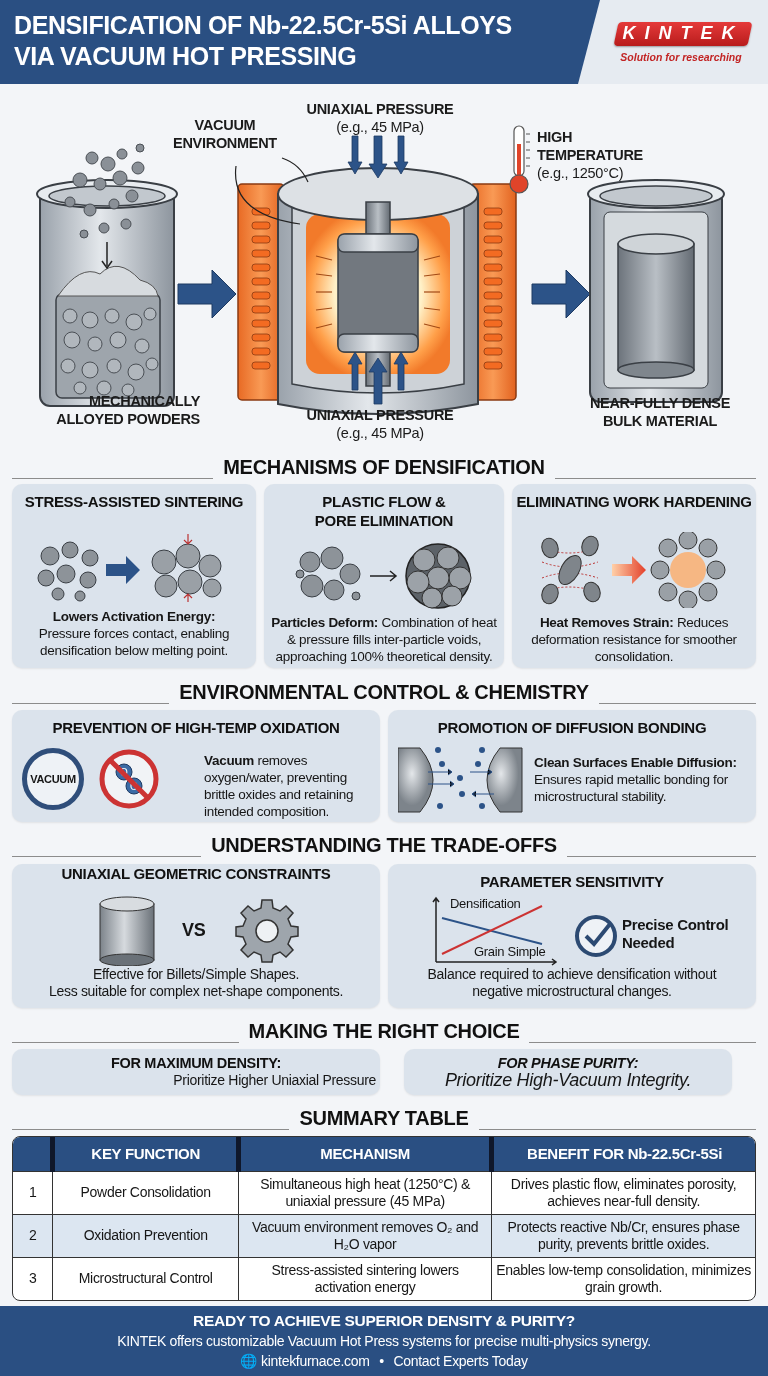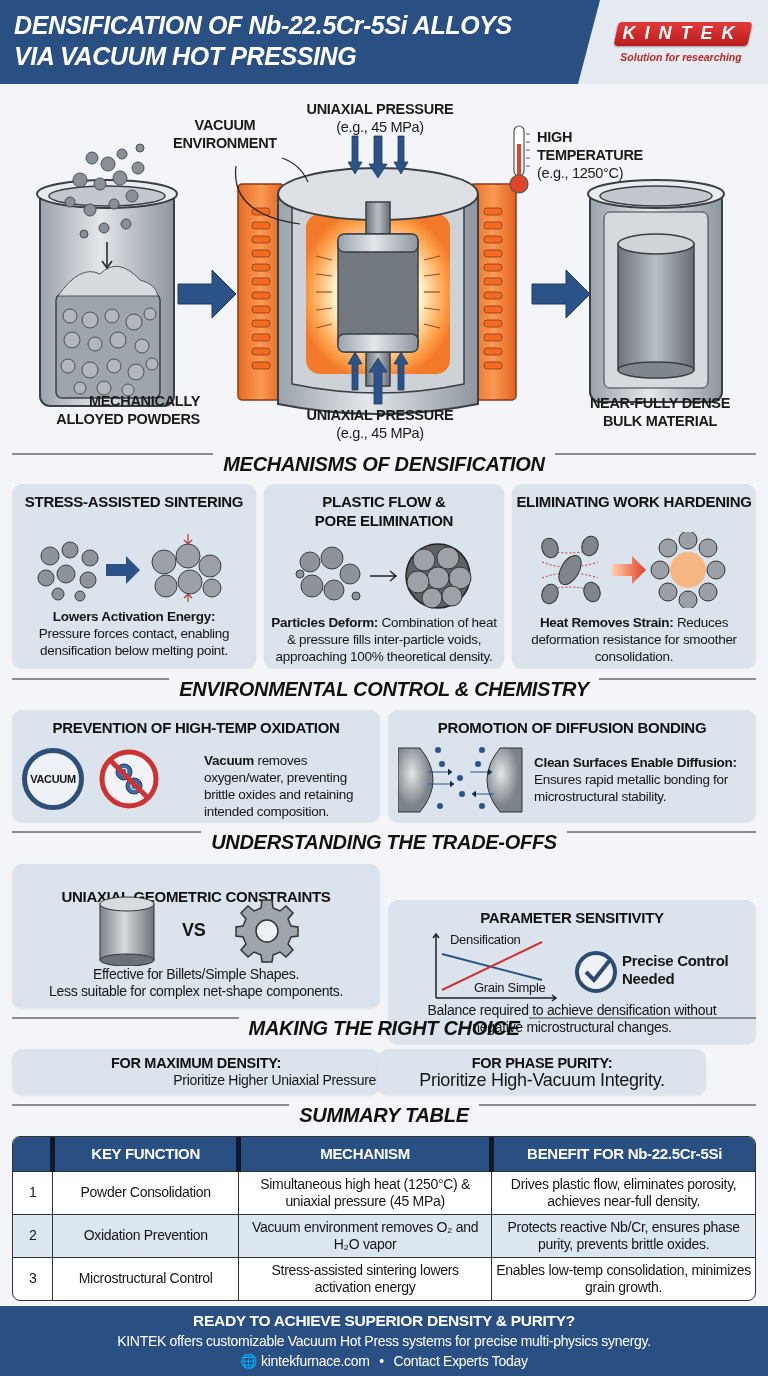--- a/index.html
+++ b/index.html
@@ -19,21 +19,20 @@
   }
   .header-slant {
     position: absolute; right: 0; top: 0; width: 190px; height: 84px;
     background: #e6ebf1;
     clip-path: polygon(22px 0, 100% 0, 100% 100%, 0 100%);
   }
   .header-title {
     position: absolute; left: 14px; top: 10px; width: 580px;
     color: #fff; font-weight: 700; font-size: 25px; line-height: 31px;
     letter-spacing: -0.4px;
-    font-style: italic;
   }
   .logo { position: absolute; right: 12px; top: 20px; width: 150px; height: 46px; }
   .logo-badge {
     position: absolute; left: 10px; top: 2px; width: 134px; height: 24px;
     background: linear-gradient(#e53a3a, #b81c1c);
     border-radius: 4px; transform: skewX(-12deg);
     box-shadow: 0 1px 2px rgba(0,0,0,.35);
   }
   .logo-text {
     position: absolute; left: 10px; top: 3px; width: 134px; text-align: center;
@@ -48,21 +47,21 @@
   .hero { position: absolute; left: 0; top: 84px; width: 768px; height: 362px; }
   .hero-label {
     position: absolute; text-align: center; font-weight: 700; font-size: 14.5px;
     line-height: 18px; color: #1b1b1b;
   }
   .hero-sub { font-weight: 400; }
 
   
   .section-title {
     position: absolute; left: 12px; width: 744px; height: 26px;
-    display: flex; align-items: flex-start; gap: 10px; font-style: italic;
+    display: flex; align-items: flex-end; gap: 10px;
   }
   .section-title .rule { flex: 1; height: 1.5px; background: #8c8c8c; }
   .section-title .txt { font-weight: 700; font-size: 20px; color: #111; white-space: nowrap; letter-spacing: -0.3px; }
 
   
   .card {
     position: absolute; background: #dbe3ec; border-radius: 10px;
     box-shadow: 0 1px 2px rgba(0,0,0,.08);
   }
   .card-title {
@@ -475,21 +474,21 @@
   </div>
 </div>
 
 <div class="section-title" style="top:831px;">
   <div class="rule"></div>
   <div class="txt cond">UNDERSTANDING THE TRADE-OFFS</div>
   <div class="rule"></div>
 </div>
 
 <div class="card" style="left:12px; top:864px; width:368px; height:144px;">
-  <div class="card-title cond" style="top:0;margin-top:23px;">UNIAXIAL GEOMETRIC CONSTRAINTS</div>
+  <div class="card-title cond" style="top:0;">UNIAXIAL GEOMETRIC CONSTRAINTS</div>
   <svg style="position:absolute; left:86px; top:32px;" width="60" height="70">
     <defs>
         <linearGradient id="cyl" x1="0" x2="1">
           <stop offset="0" stop-color="#7c838a"></stop>
           <stop offset="0.45" stop-color="#d6dade"></stop>
           <stop offset="1" stop-color="#6a7178"></stop>
         </linearGradient>
       </defs>
     <rect x="2" y="8" width="54" height="56" fill="url(#cyl)" stroke="#333"></rect>
     <ellipse cx="29" cy="8" rx="27" ry="7" fill="#d8dce0" stroke="#333"></ellipse>
@@ -499,21 +498,21 @@
   <svg style="position:absolute; left:222px; top:34px;" width="66" height="66" viewBox="0 0 66 66">
     <path d="M28 2 L38 2 L39 10 L46 13 L52 8 L59 15 L54 21 L57 28 L64 29 L64 38 L57 39 L54 46 L59 52 L52 59 L46 54 L39 57 L38 64 L28 64 L27 57 L20 54 L14 59 L7 52 L12 46 L9 39 L2 38 L2 29 L9 28 L12 21 L7 15 L14 8 L20 13 L27 10 Z" fill="#9ea5ac" stroke="#333" stroke-width="1.5"></path>
     <circle cx="33" cy="33" r="11" fill="#eef1f4" stroke="#333" stroke-width="1.5"></circle>
   </svg>
   <div class="card-body cond" style="top:102px; font-size:14px;">
     <div>Effective for Billets/Simple Shapes.</div>
     <div>Less suitable for complex net-shape components.</div>
   </div>
 </div>
 
-<div class="card" style="left:388px; top:864px; width:368px; height:144px;margin-top:36px;">
+<div class="card" style="left:388px; top:864px; width:368px; height:144px;">
   <div class="card-title cond" style="top:8px;">PARAMETER SENSITIVITY</div>
   <svg style="position:absolute; left:44px; top:32px;" width="130" height="70">
     <path d="M4 66 L4 2 M1 6 L4 2 L7 6" stroke="#222" stroke-width="1.5" fill="none"></path>
     <path d="M4 66 L124 66 M120 63 L124 66 L120 69" stroke="#222" stroke-width="1.5" fill="none"></path>
     <line x1="10" y1="22" x2="110" y2="48" stroke="#2c5388" stroke-width="2"></line>
     <line x1="10" y1="58" x2="110" y2="10" stroke="#c33" stroke-width="2"></line>
   </svg>
   <div class="cond" style="position:absolute; left:62px; top:32px; font-size:13px;">Densification</div>
   <div class="cond" style="position:absolute; left:86px; top:80px; font-size:13px;">Grain Simple</div>
   <svg style="position:absolute; left:186px; top:50px;" width="44" height="44">
@@ -533,21 +532,21 @@
 <div class="section-title" style="top:1017px;">
   <div class="rule"></div>
   <div class="txt cond">MAKING THE RIGHT CHOICE</div>
   <div class="rule"></div>
 </div>
 
 <div class="card" style="left:12px; top:1049px; width:368px; height:46px;">
   <div class="card-title cond" style="top:5px; font-size:14.5px;">FOR MAXIMUM DENSITY:</div>
   <div class="card-body cond" style="top:23px; font-size:14px;text-align:right;">Prioritize Higher Uniaxial Pressure</div>
 </div>
-<div class="card" style="left:378px; top:1049px; width:328px; height:46px;">
+<div class="card" style="left:404px; top:1049px; width:328px; height:46px;font-style:italic;">
   <div class="card-title cond" style="top:5px; font-size:14.5px;">FOR PHASE PURITY:</div>
   <div class="card-body cond" style="top:23px; font-size:18px;">Prioritize High-Vacuum Integrity.</div>
 </div>
 
 <div class="section-title" style="top:1104px;">
   <div class="rule"></div>
   <div class="txt cond">SUMMARY TABLE</div>
   <div class="rule"></div>
 </div>
 

